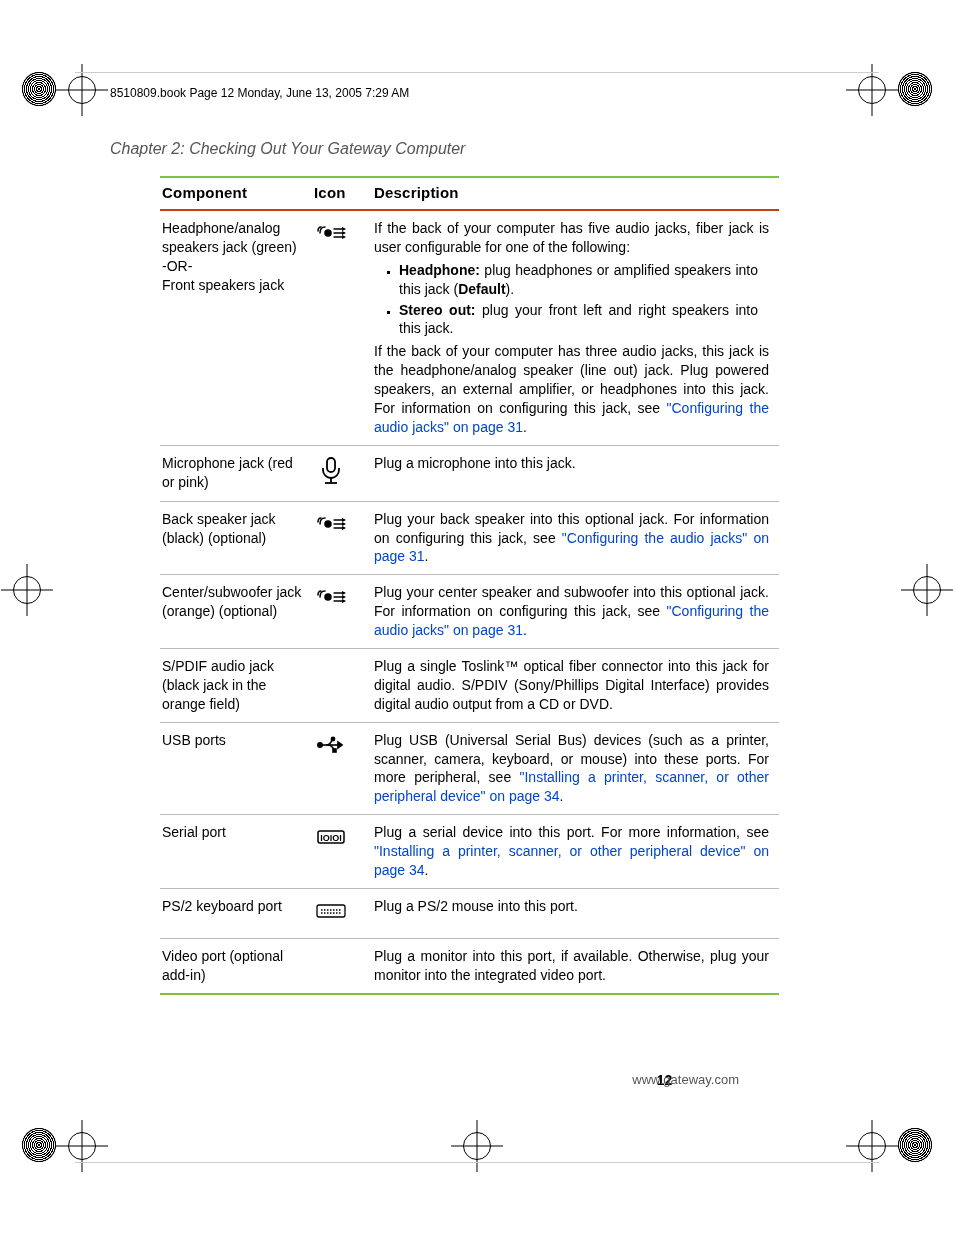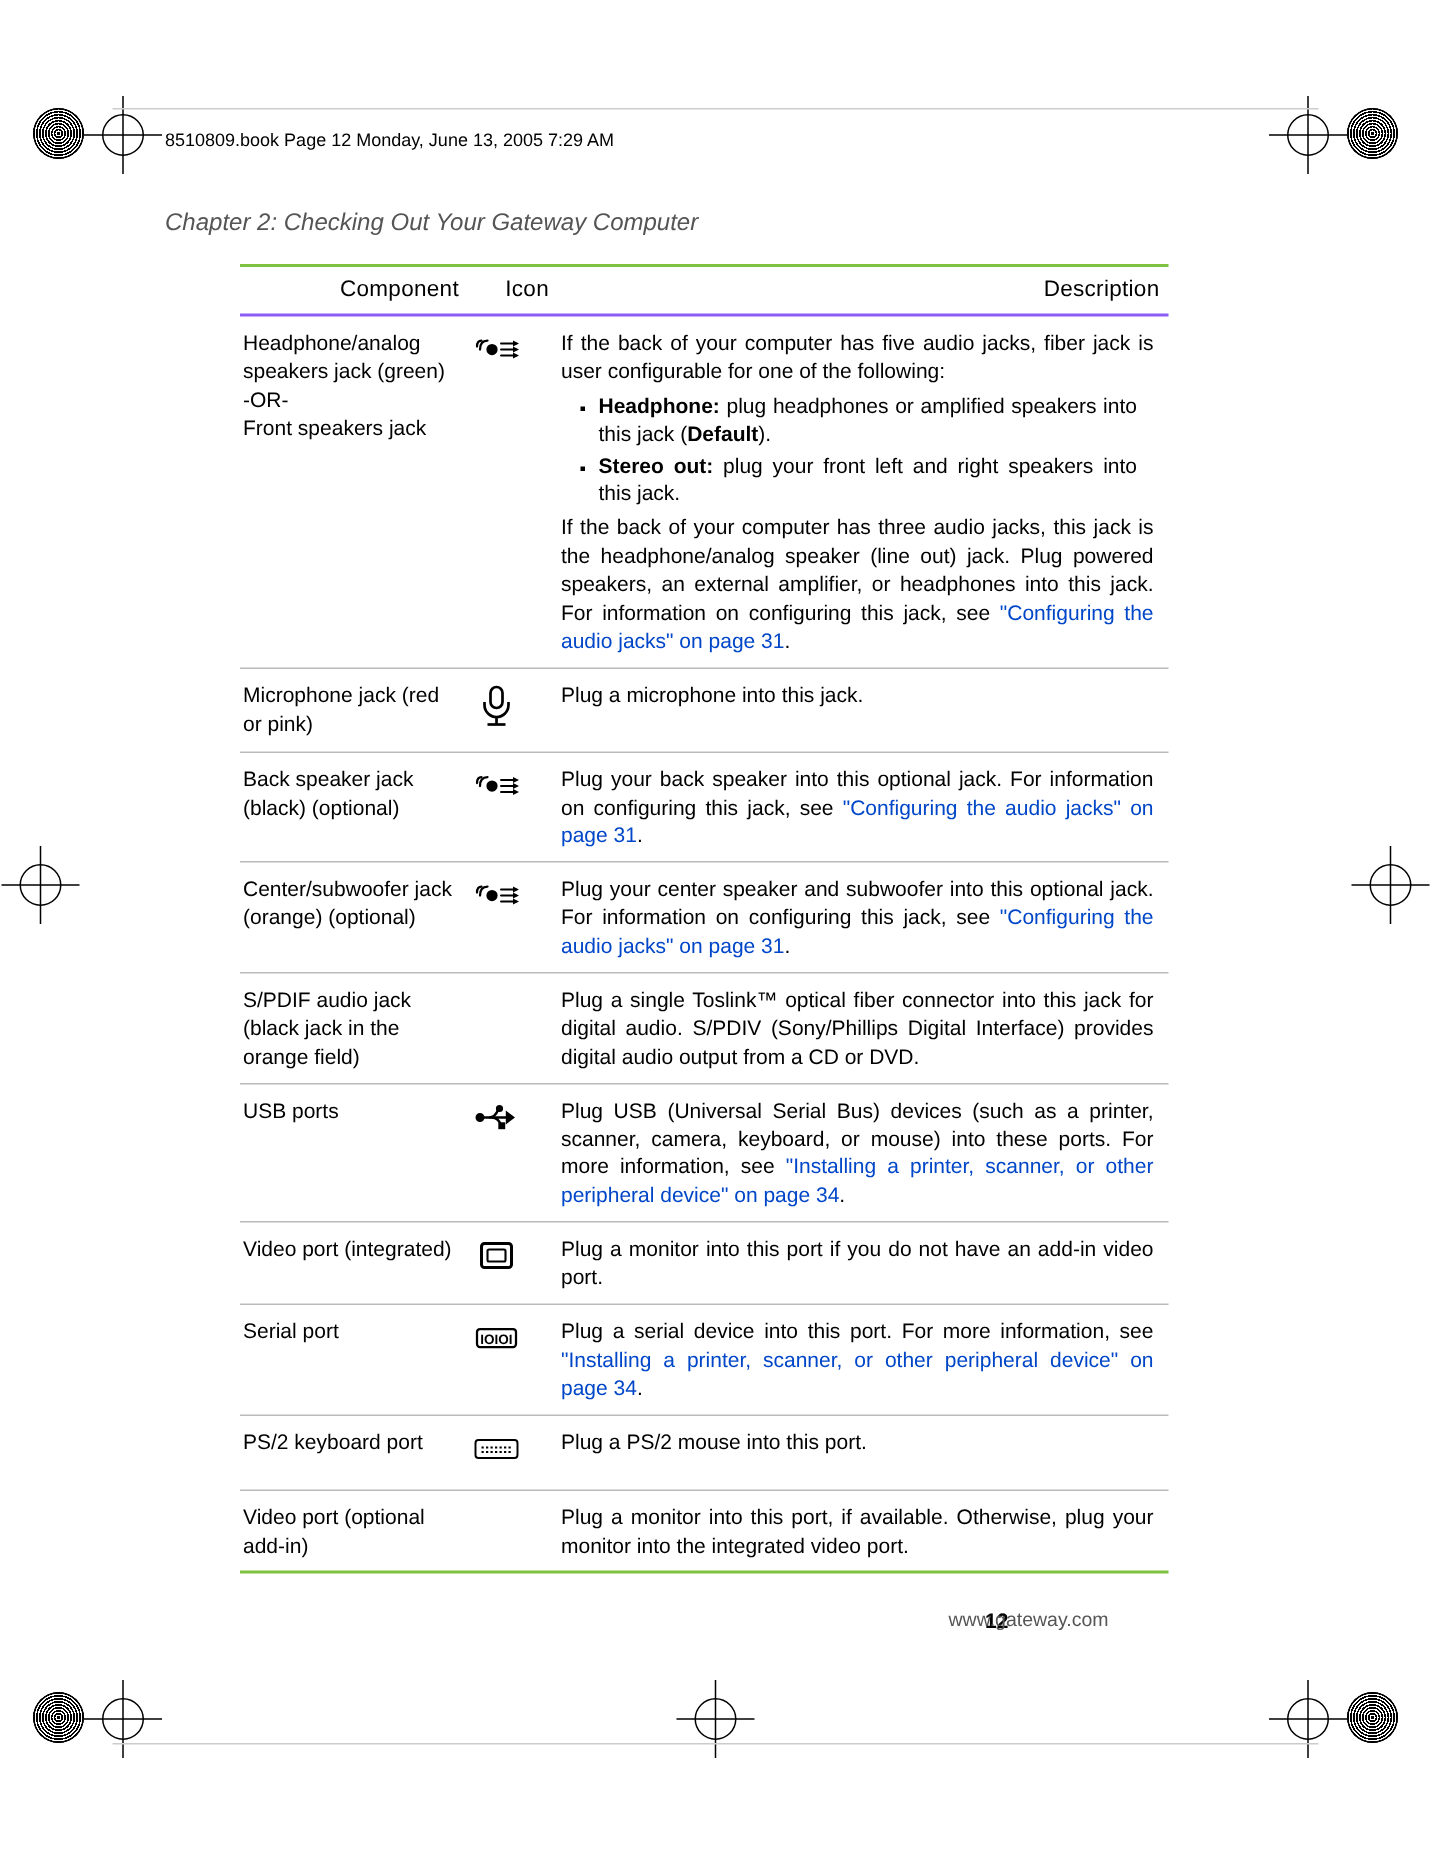--- a/index.html
+++ b/index.html
@@ -58,26 +58,26 @@
   .content {
     position:absolute;
     left:160px; right:175px; top:176px;
   }
   table.components {
     width:100%;
     border-collapse: collapse;
     font-size:14px;
   }
   table.components th {
-    text-align:right;
+    text-align:left;
     font-family: Arial, sans-serif;
-    font-weight:normal;
+    font-weight:bold;
     padding:6px 6px 8px 2px;
     border-top:2px solid #7fc241;
-    border-bottom:2px solid #8b5cf6;
+    border-bottom:2px solid #c2410c;
     font-size:15px;
   }
   table.components th.comp { font-family: 'Arial Narrow', Arial, sans-serif; letter-spacing:0.2px;}
   table.components tbody tr td {
     vertical-align: top;
     padding:8px 10px 8px 2px;
     border-bottom:1px solid #bbb;
     line-height:1.35;
   }
   table.components tbody tr:last-child td { border-bottom:2px solid #7fc241;}
@@ -248,38 +248,24 @@
               <path d="M28 14 L24 11 L24 17 Z"></path>
               <path d="M12 14 Q16 14 18 9" fill="none"></path>
               <circle cx="19" cy="8" r="1.6"></circle>
               <path d="M14 14 Q18 14 20 19" fill="none"></path>
               <rect x="19" y="18" width="3" height="3"></rect>
             </g>
               </svg>
           </span>
         </td>
         <td class="col-desc">
-          <span>Plug USB (Universal Serial Bus) devices (such as a printer, scanner, camera, keyboard, or mouse) into these ports. For more information, see </span><span class="link">"Installing a printer, scanner, or other peripheral device" on page 34</span><span>.</span>
-        </td>
-      </tr>
-
-      <tr>
-        <td class="col-comp">Video port (integrated)</td>
-        <td class="col-icon">
-          <span class="icon-slot">
-            <svg viewBox="0 0 34 28">
-                <g stroke="#000" stroke-width="2" fill="none">
-              <rect x="7" y="6" width="20" height="16" rx="2"></rect>
-              <rect x="11" y="10" width="12" height="8" rx="1" stroke-width="1.4"></rect>
-            </g>
-              </svg>
-          </span>
-        </td>
-        <td class="col-desc">Plug a monitor into this port if you do not have an add-in video port.</td>
-      </tr>
+          <span>Plug USB (Universal Serial Bus) devices (such as a printer, scanner, camera, keyboard, or mouse) into these ports. For more peripheral, see </span><span class="link">"Installing a printer, scanner, or other peripheral device" on page 34</span><span>.</span>
+        </td>
+      </tr>
+
 
       <tr>
         <td class="col-comp">Serial port</td>
         <td class="col-icon">
           <span class="icon-slot">
             <svg viewBox="0 0 34 20">
                 <g stroke="#000" fill="none">
               <rect x="4" y="4" width="26" height="12" rx="2" stroke-width="1.5"></rect>
               <text x="17" y="14" text-anchor="middle" font-size="9" font-family="Arial" fill="#000" stroke="none" font-weight="bold">IOIOI</text>
             </g>

